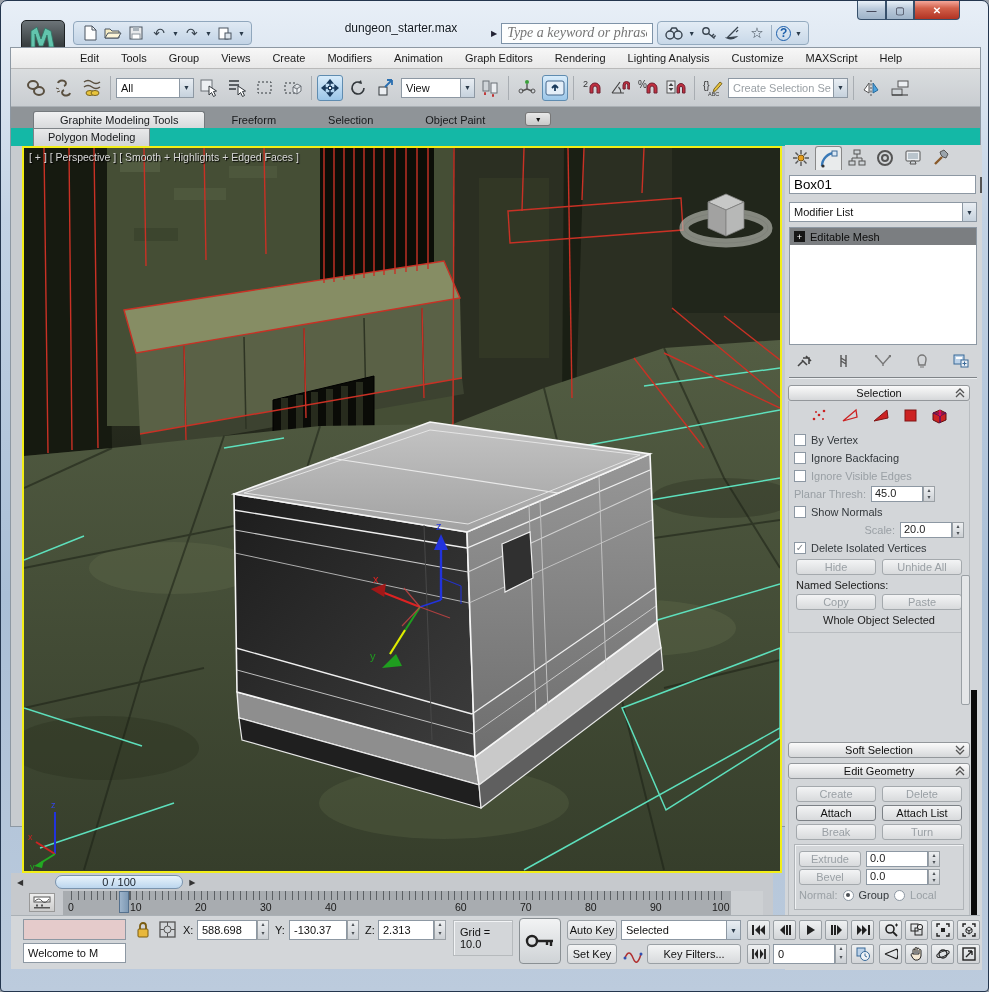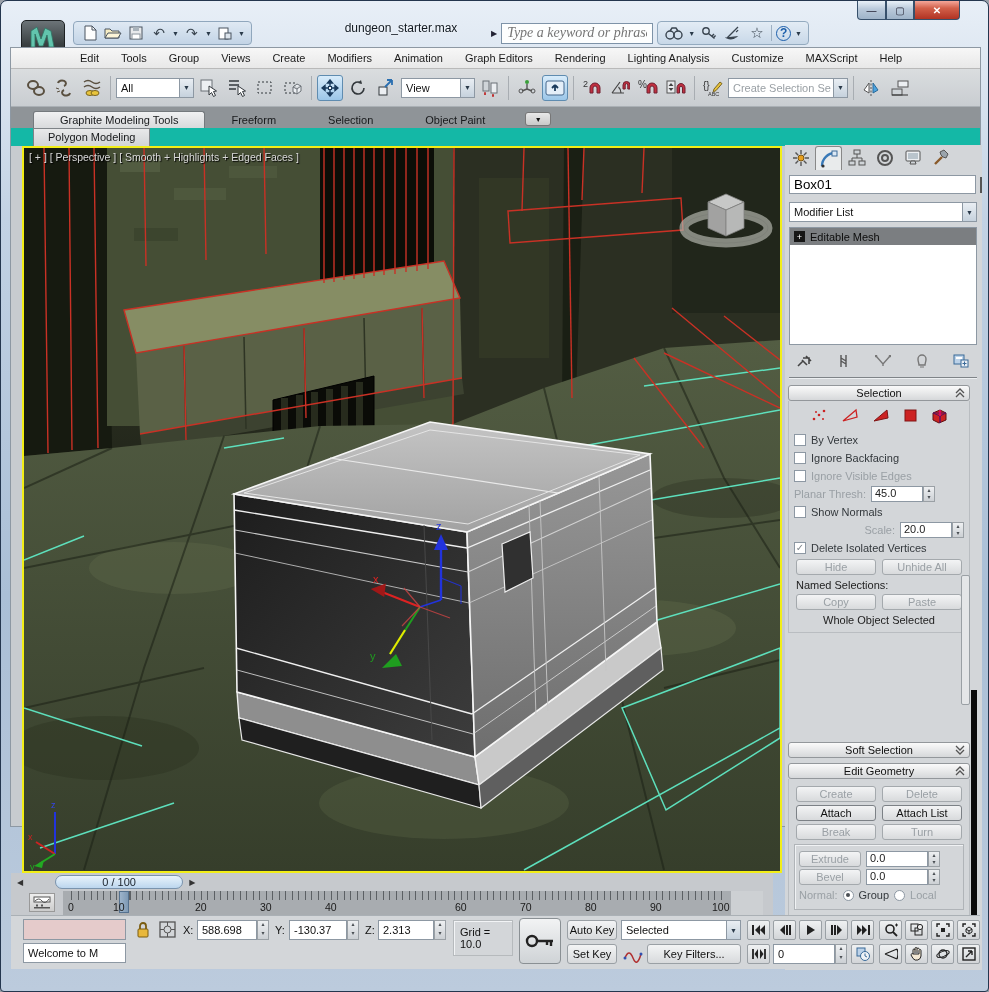--- a/index.html
+++ b/index.html
@@ -812,21 +812,21 @@
             <rect x="1" y="1" width="16" height="5" fill="#fff" stroke="#555"></rect>
             <path d="M2,5 q4,-4 7,0 t7,-2" fill="none" stroke="#555"></path>
             <path d="M4,8 l0,3 M3,9.5 l2,0 M9,8 l0,3 M8,9.5 l2,0" stroke="#555"></path>
             <rect x="1" y="11" width="16" height="1.5" fill="#555"></rect>
           </svg>
       </span>
       <div class="ruler">
         <div class="ruler-dark"></div>
         <div class="tb-handle"></div>
       <span class="ruler-num" style="left: 5px;">0</span>
-          <span class="ruler-num" style="left: 50px;">10</span>
+          <span class="ruler-num" style="left: 67px;">10</span>
           <span class="ruler-num" style="left: 132px;">20</span>
           <span class="ruler-num" style="left: 197px;">30</span>
           <span class="ruler-num" style="left: 262px;">40</span>
           <span class="ruler-num" style="left: 327px; margin-top: 28px;">50</span>
           <span class="ruler-num" style="left: 392px;">60</span>
           <span class="ruler-num" style="left: 457px;">70</span>
           <span class="ruler-num" style="left: 522px;">80</span>
           <span class="ruler-num" style="left: 587px;">90</span>
           <span class="ruler-num" style="left: 649px;">100</span>
         </div>

